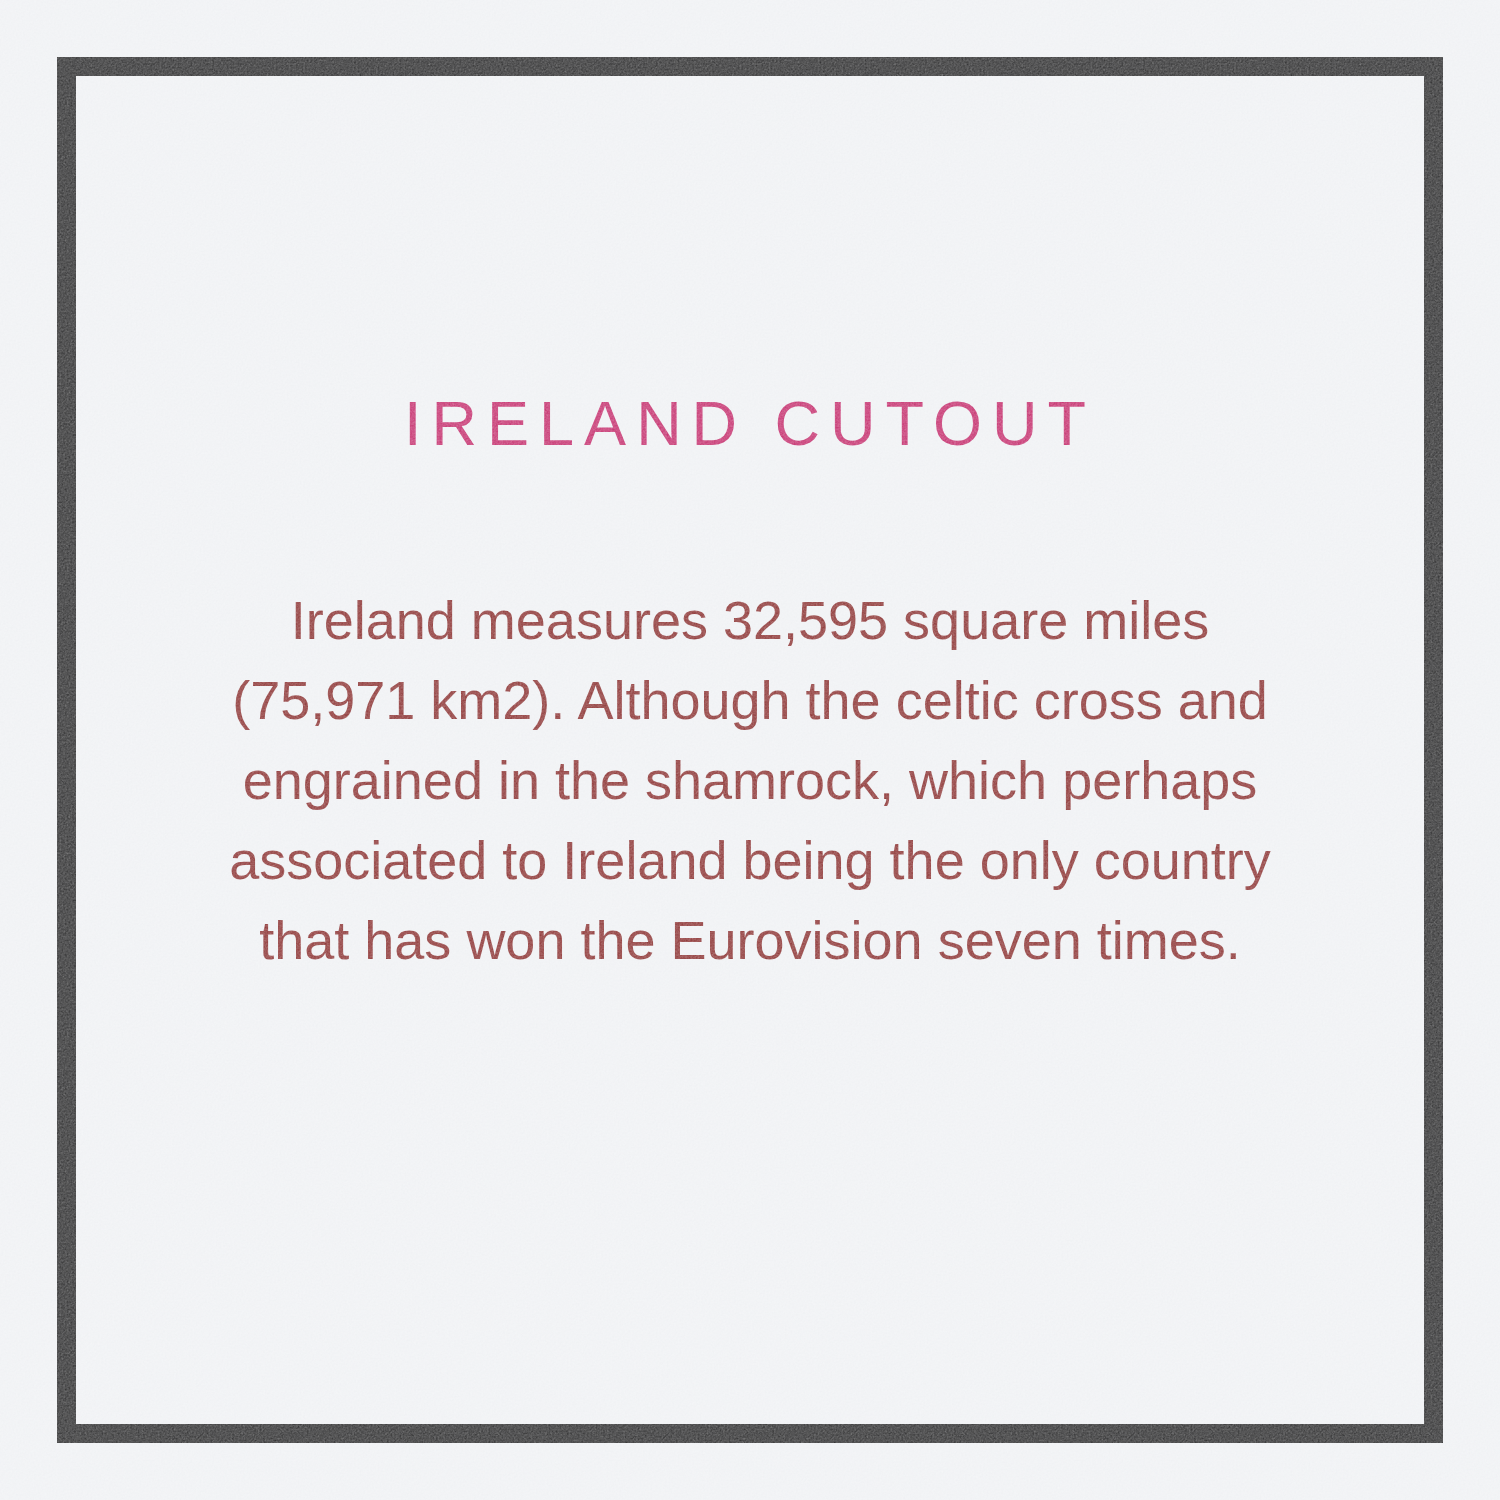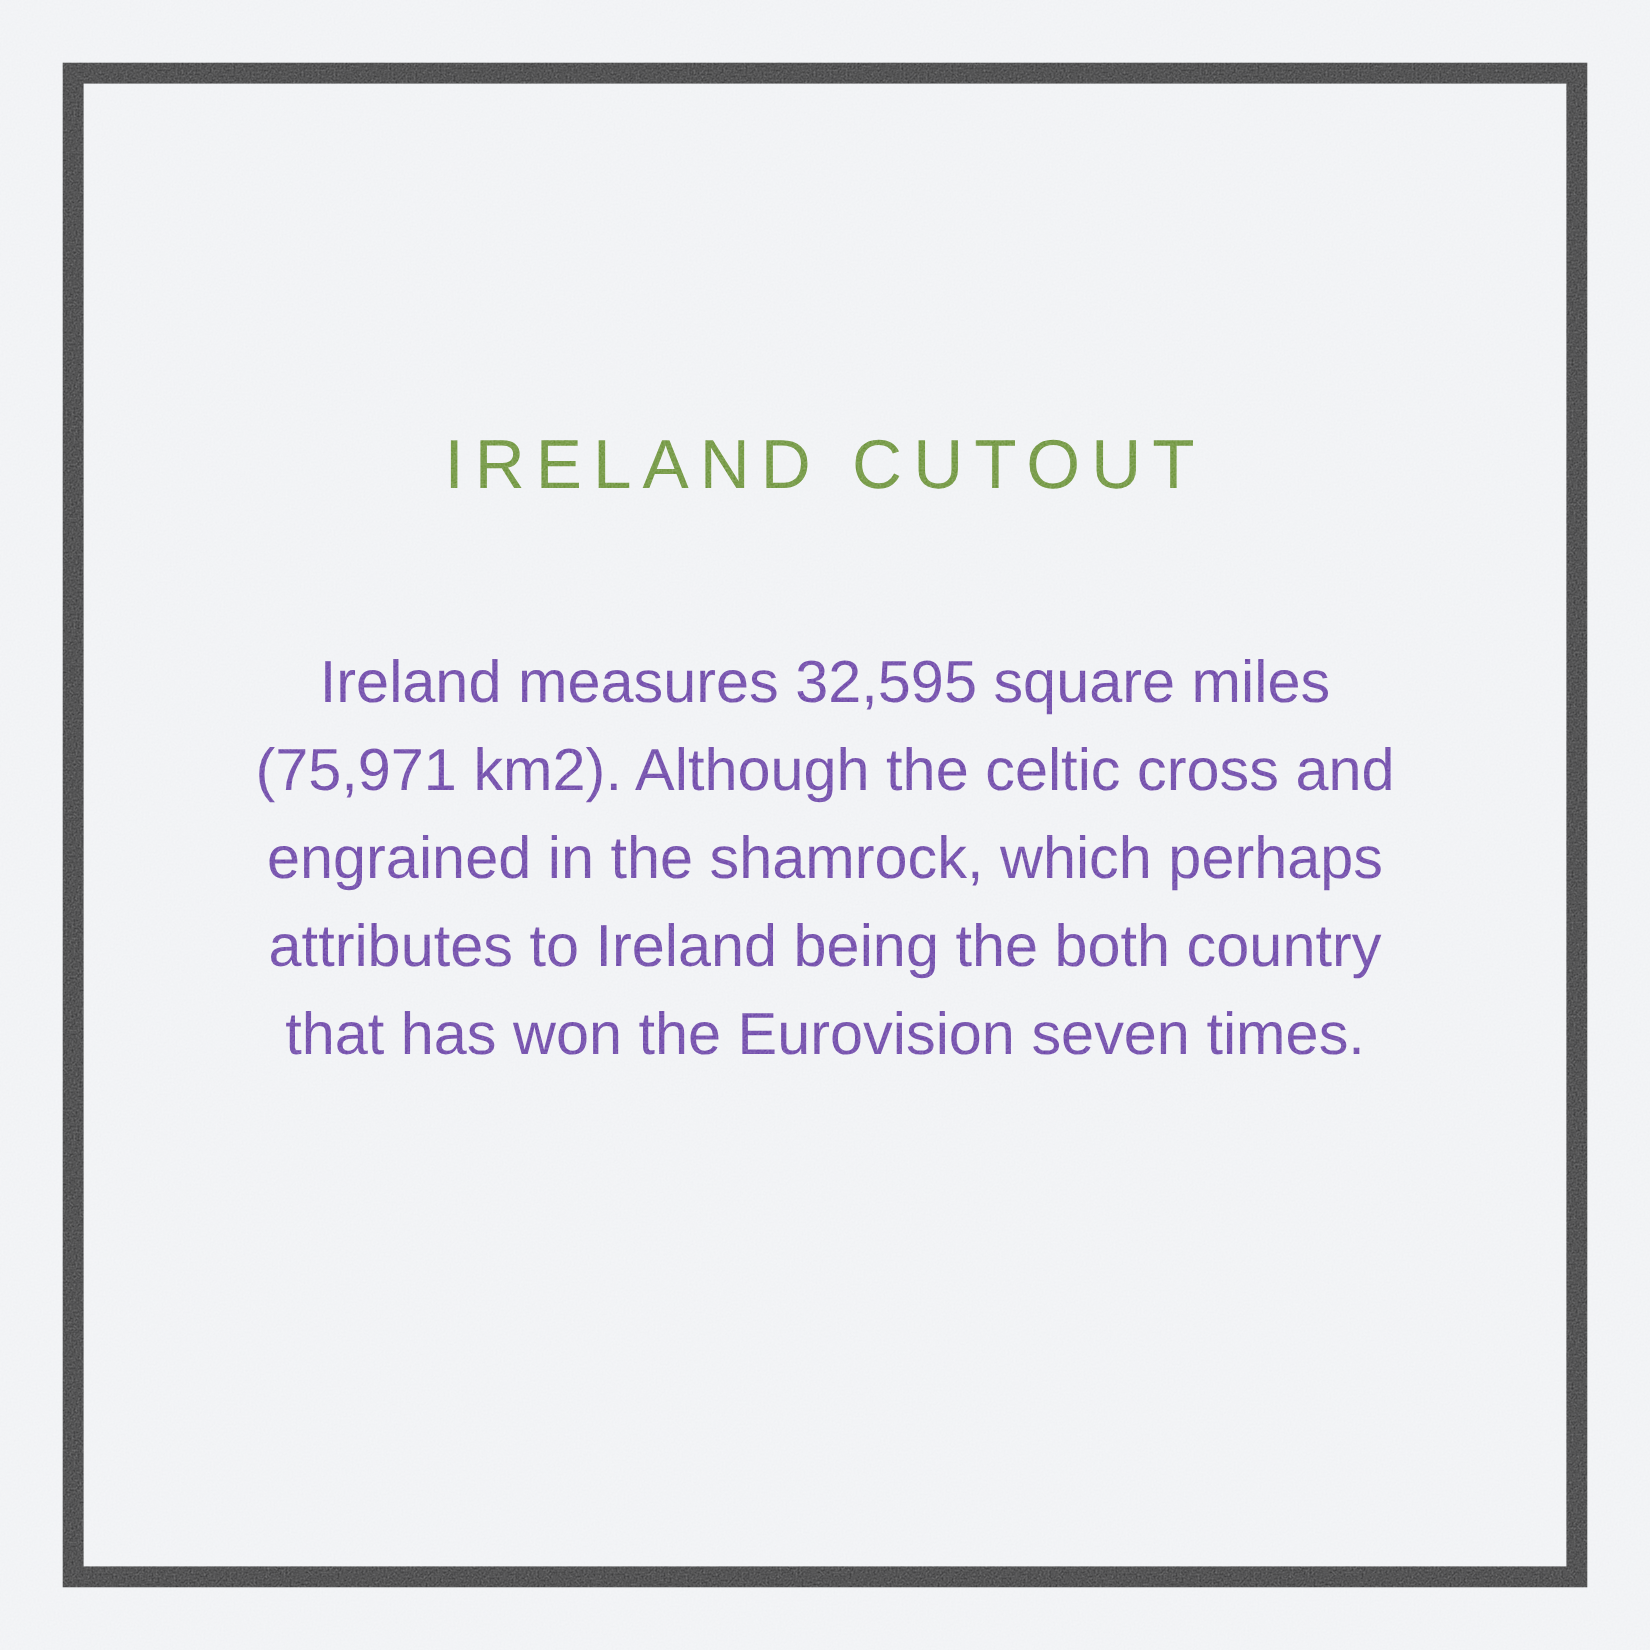--- a/index.html
+++ b/index.html
@@ -36,51 +36,51 @@
   .card-title {
     position: absolute;
     left: 0;
     top: 390px;
     width: 1500px;
     text-align: center;
     font-size: 63px;
     line-height: 66px;
     font-weight: 400;
     letter-spacing: 10px;
-    color: #4d7c0f;
+    color: #be185d;
     z-index: 2;
   }
   .card-body {
     position: absolute;
     left: 75px;
     top: 580px;
     width: 1350px;
     text-align: center;
     font-size: 54px;
     line-height: 80px;
     font-weight: 400;
-    color: #4c1d95;
+    color: #7f1d1d;
     z-index: 2;
   }
   .body-line {
     white-space: nowrap;
   }
 </style>
 </head>
 <body>
 
 <div class="card-frame"></div>
 
 <div class="card-title">IRELAND CUTOUT</div>
 
 <div class="card-body">
   <div class="body-line">Ireland measures 32,595 square miles</div>
   <div class="body-line">(75,971 km2). Although the celtic cross and</div>
   <div class="body-line">engrained in the shamrock, which perhaps</div>
-  <div class="body-line">attributes to Ireland being the both country</div>
+  <div class="body-line">associated to Ireland being the only country</div>
   <div class="body-line">that has won the Eurovision seven times.</div>
 </div>
 
 <svg class="paper-texture" xmlns="http://www.w3.org/2000/svg" width="1500" height="1500">
   <defs>
     <filter id="grain" x="0" y="0" width="100%" height="100%">
       <feTurbulence type="fractalNoise" baseFrequency="0.55" numOctaves="2" stitchTiles="stitch" result="noise"></feTurbulence>
       <feColorMatrix in="noise" type="matrix" values="0 0 0 0 1
                 0 0 0 0 1
                 0 0 0 0 1

